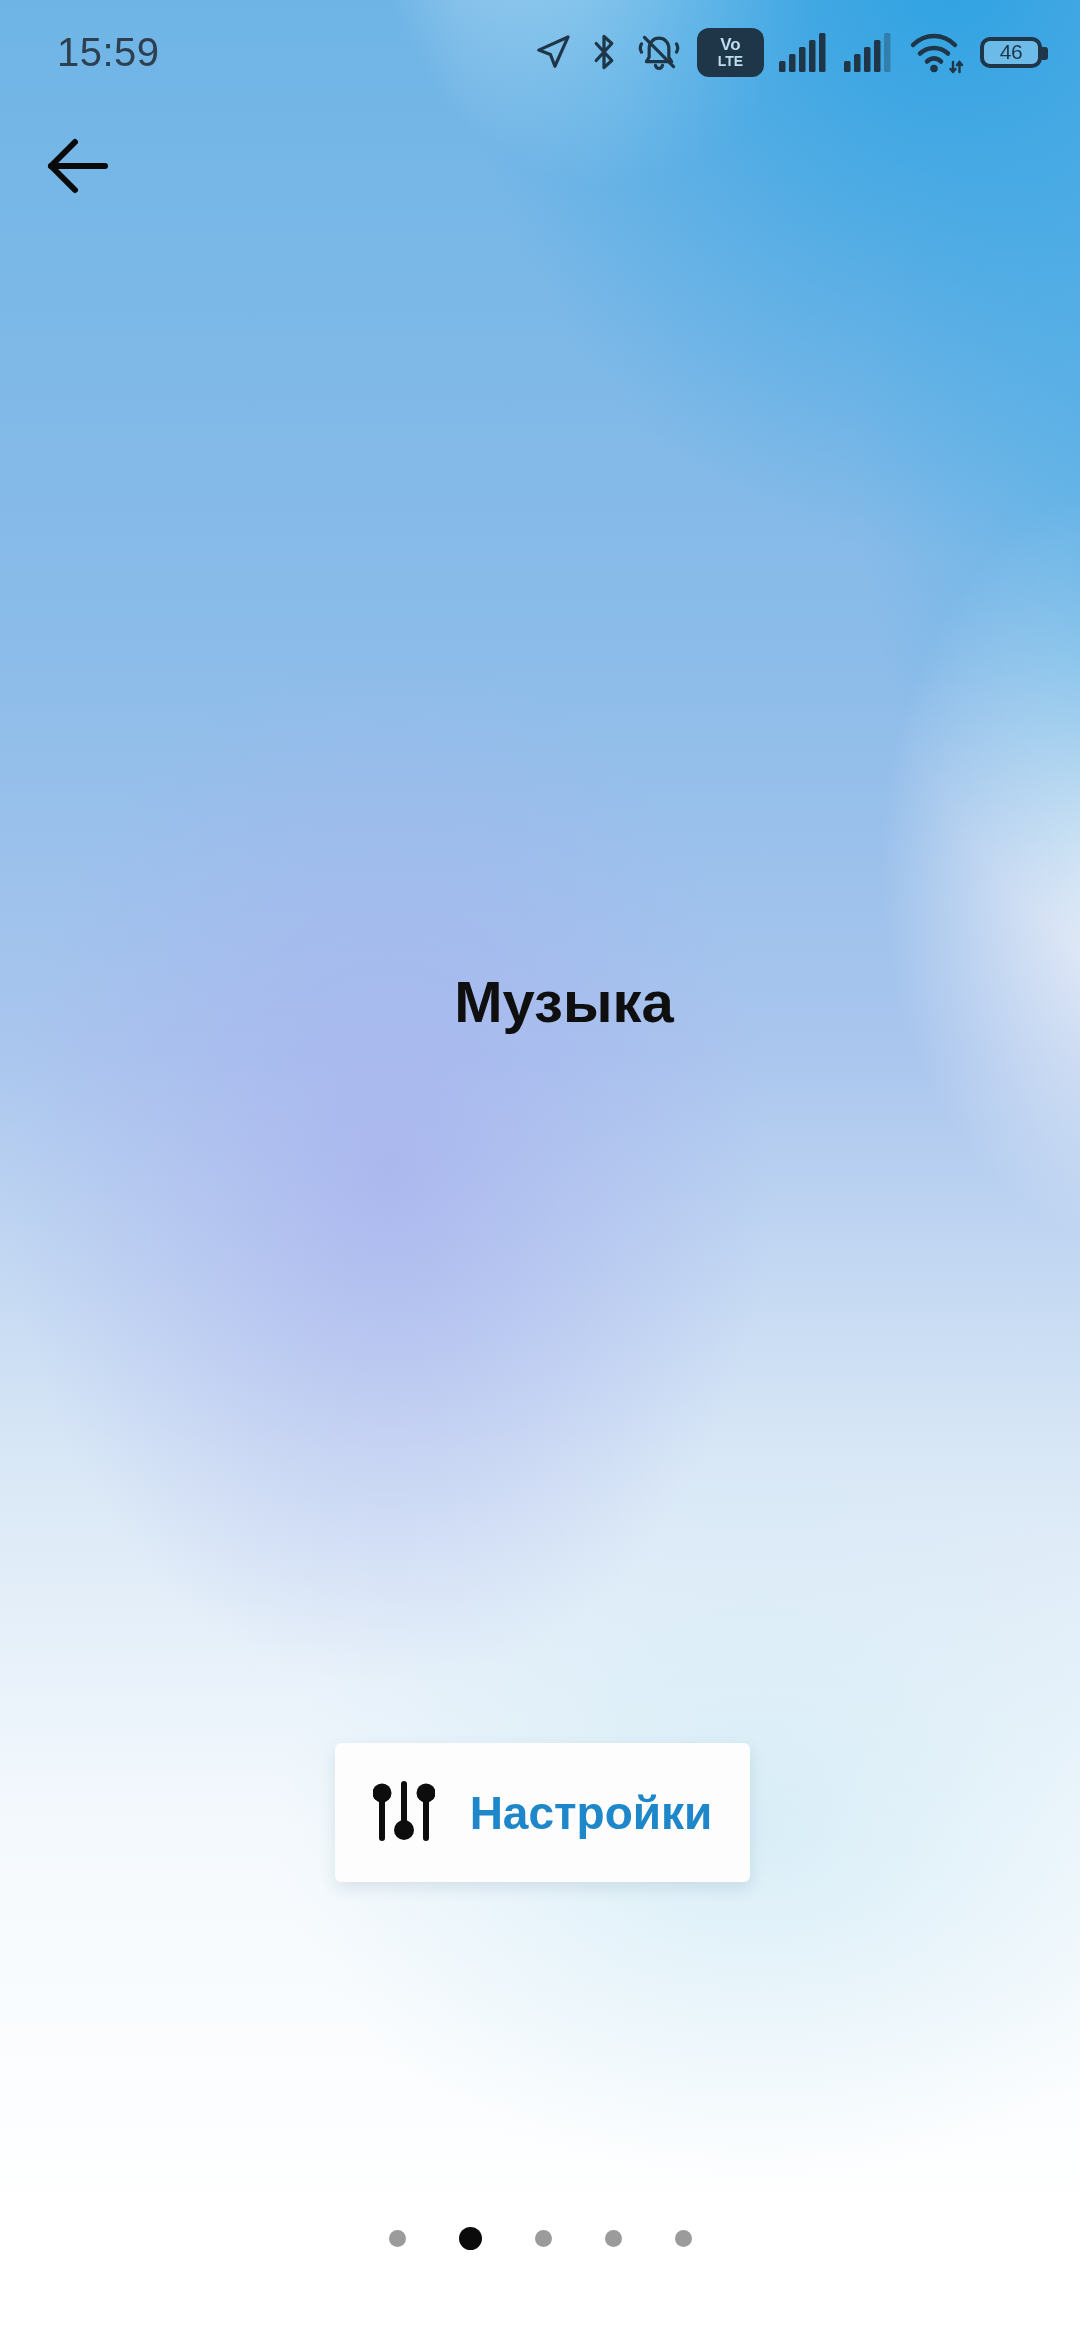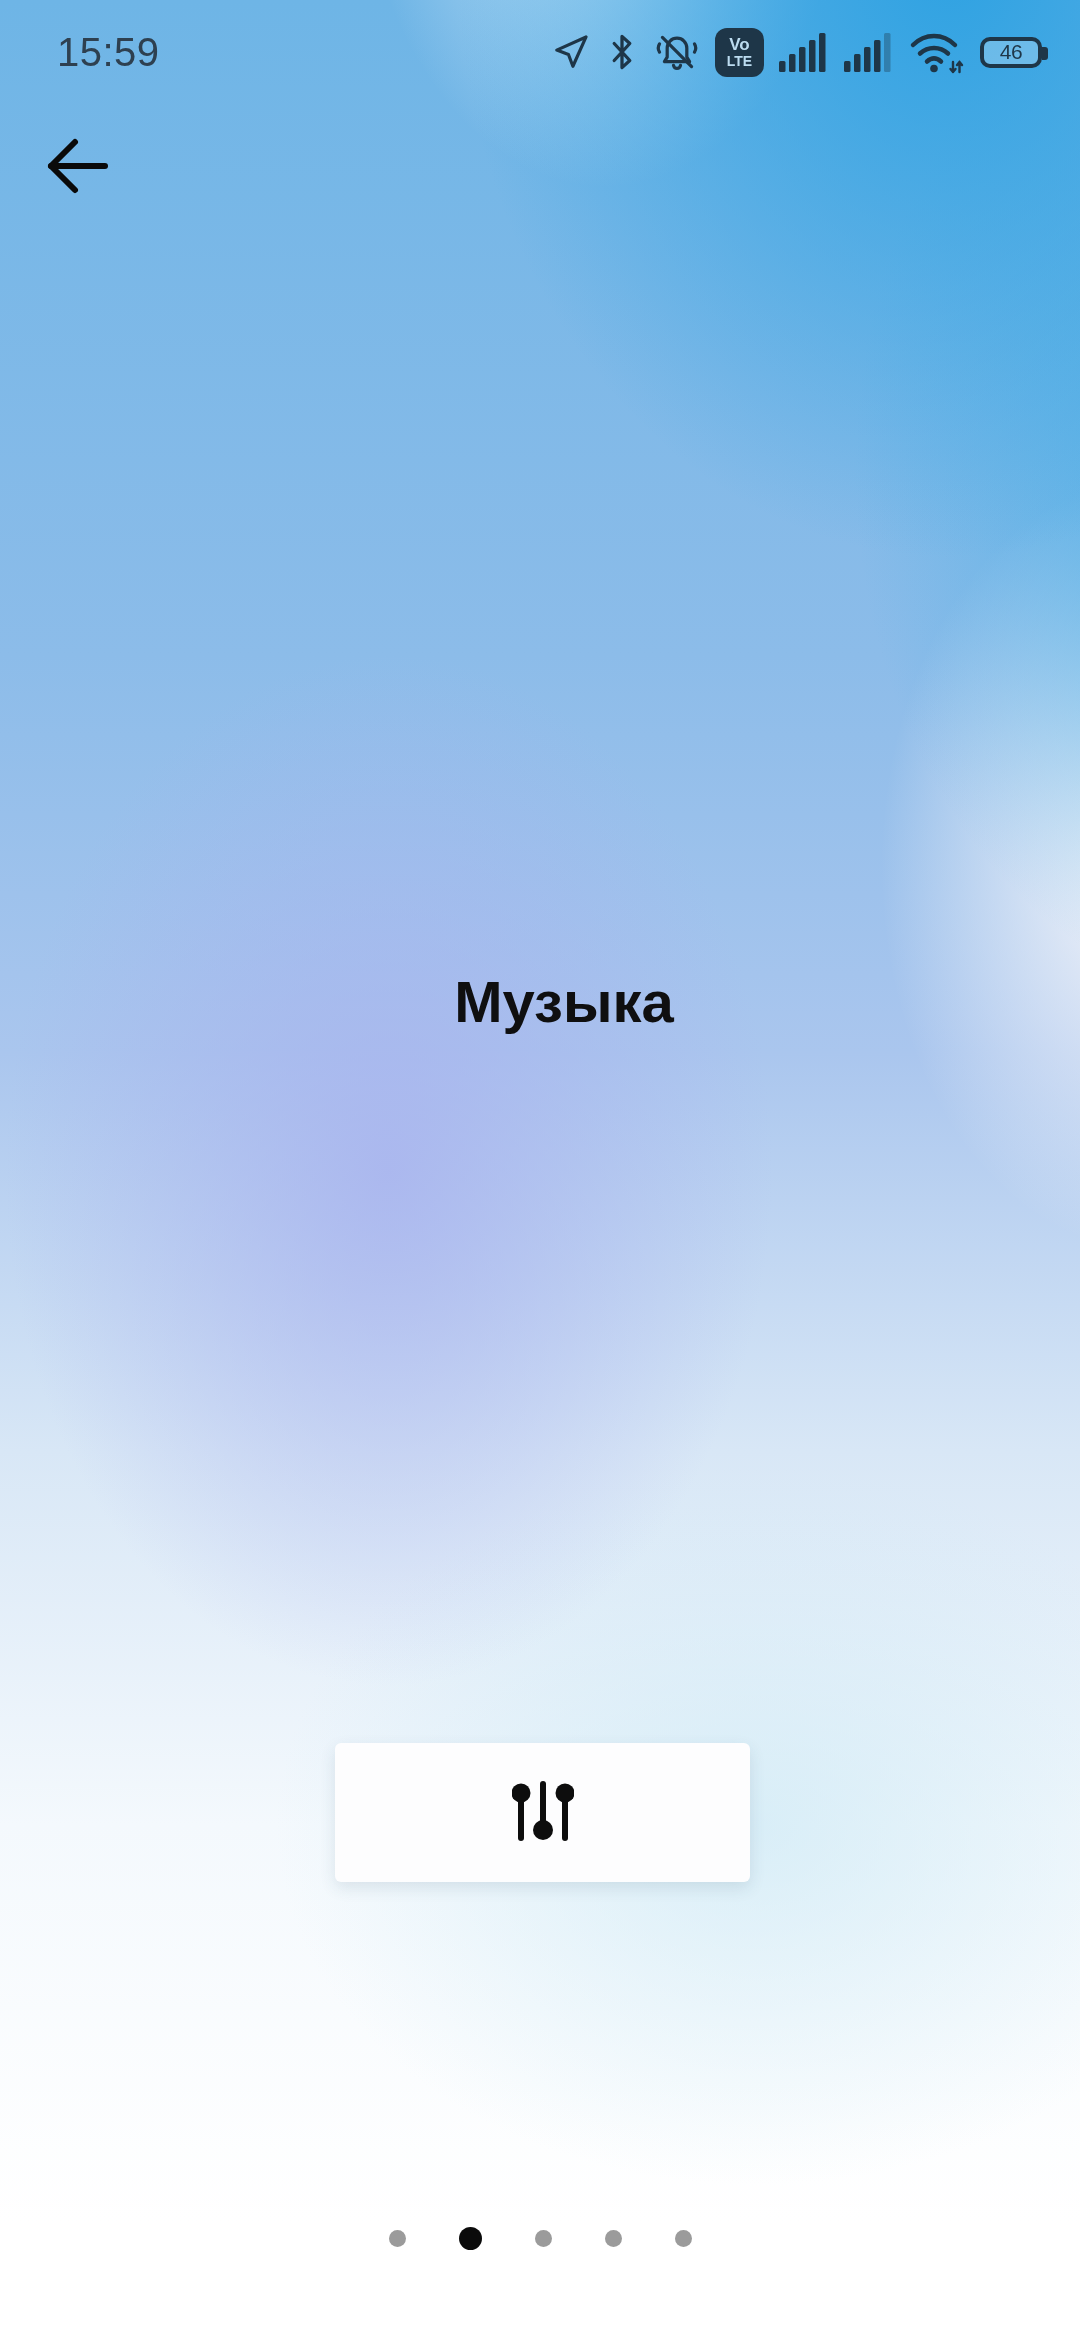--- a/index.html
+++ b/index.html
@@ -25,21 +25,21 @@
   .statusbar {
     position: absolute; top: 0; left: 0; right: 0; height: 78px;
     display: flex; align-items: center; justify-content: space-between;
     padding: 26px 38px 0 57px;
     color: #27394a;
   }
   .sb-time { font-size: 40px; color: #2e4050; letter-spacing: 0.5px; }
   .sb-icons { display: flex; align-items: center; gap: 15px; }
   .sb-icons svg { display: block; }
   .volte-badge {
-    width: 49px; height: 49px; background: #1e3648; border-radius: 12px;
+    width: 67px; height: 49px; background: #1e3648; border-radius: 12px;
     display: flex; flex-direction: column; align-items: center; justify-content: center;
     color: #bcdcf0; line-height: 1;
   }
   .volte-badge .vo  { font-size: 17px; font-weight: bold; margin-bottom: 1px; }
   .volte-badge .lte { font-size: 14px; font-weight: bold; }
   .battery {
     position: relative;
     width: 62px; height: 31px;
     border: 4px solid #1e3648; border-radius: 10px;
     display: flex; align-items: center; justify-content: center;
@@ -188,20 +188,21 @@
     <span>
       <svg width="62" height="60" viewBox="0 0 62 60" fill="none">
         <line x1="9" y1="12" x2="9" y2="57" stroke="#0d0d0d" stroke-width="6" stroke-linecap="round"></line>
         <line x1="31" y1="3" x2="31" y2="48" stroke="#0d0d0d" stroke-width="6" stroke-linecap="round"></line>
         <line x1="53" y1="12" x2="53" y2="57" stroke="#0d0d0d" stroke-width="6" stroke-linecap="round"></line>
         <circle cx="9" cy="12" r="9.5" fill="#0d0d0d"></circle>
         <circle cx="31" cy="49" r="10" fill="#0d0d0d"></circle>
         <circle cx="53" cy="12" r="9.5" fill="#0d0d0d"></circle>
       </svg>
     </span>
+    <span class="label">Настройки</span>
   </button>
 
   <div class="pager">
       <div class="dot"></div>
       <div class="dot active"></div>
       <div class="dot"></div>
       <div class="dot"></div>
       <div class="dot"></div>
     </div>
 

